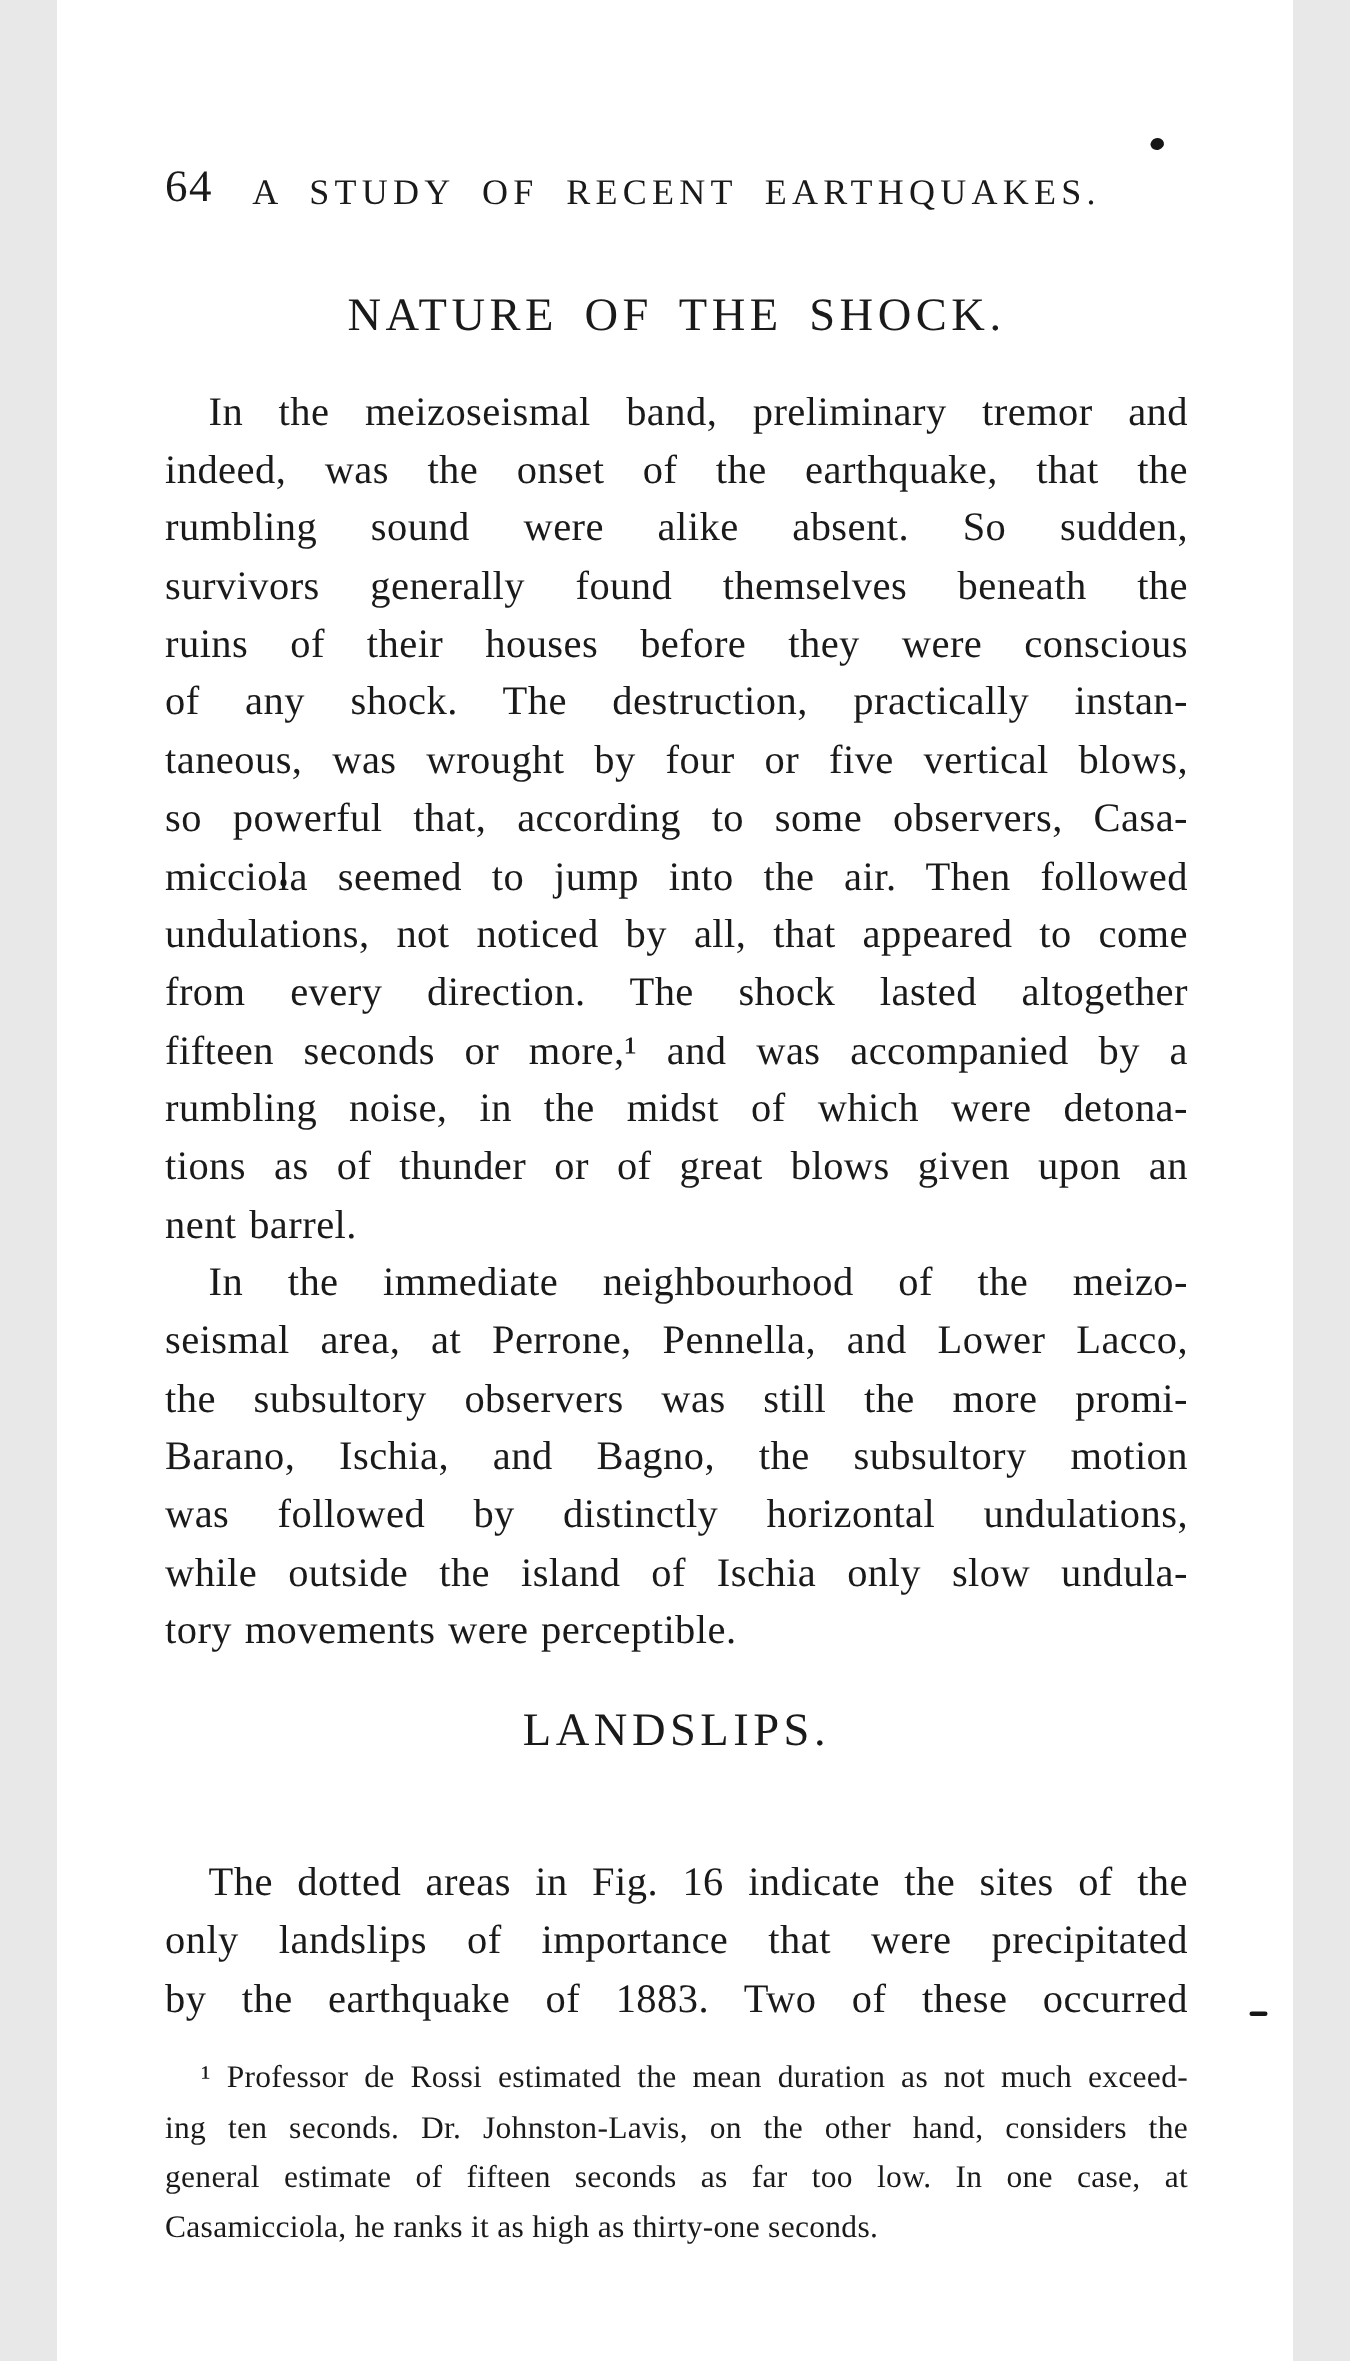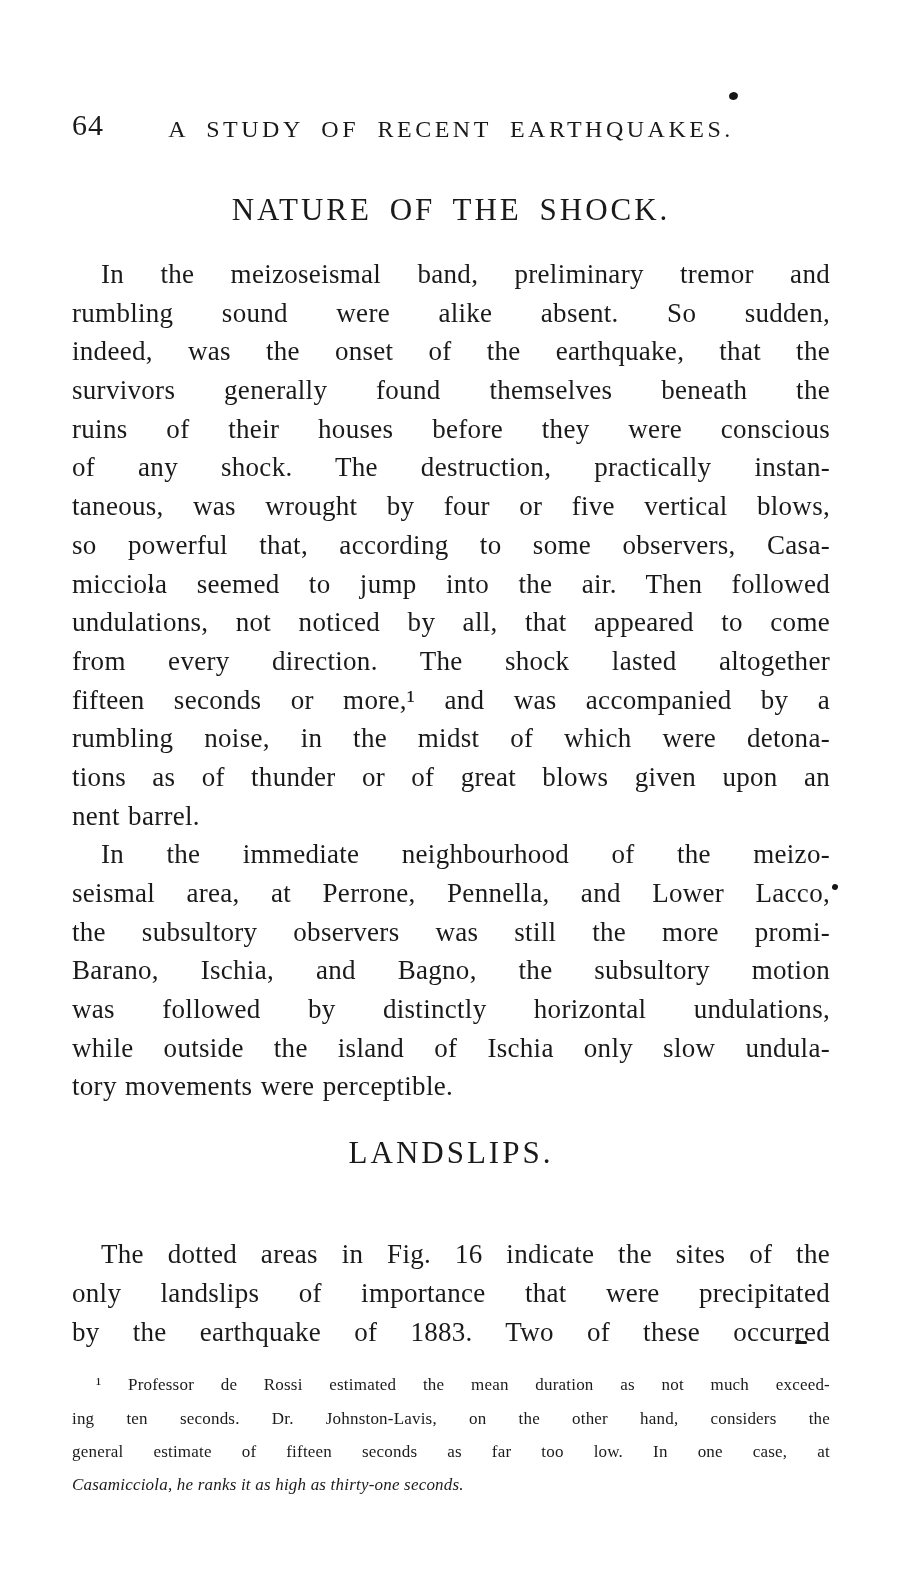--- a/index.html
+++ b/index.html
@@ -1,19 +1,19 @@
 <!DOCTYPE html>
 <html><head>
 <meta charset="utf-8">
 <style>
   * { margin: 0; padding: 0; box-sizing: border-box; }
   html, body { background: #e8e8e8; }
   .page {
     position: relative;
-    width: 900px;
+    width: 824px;
     height: 1574px;
     margin: 0 auto;
     background: #ffffff;
     color: #1a1a1a;
     font-family: "Liberation Serif", "DejaVu Serif", serif;
     overflow: hidden;
   }
   .content {
     margin-left: 72px;
     margin-right: 70px; 
@@ -60,30 +60,30 @@
     overflow: hidden;
     white-space: nowrap;
   }
   .tl.last { text-align: left; text-align-last: left; }
   .tl.ind { text-indent: 29px; }
   
   .tl { word-spacing: 0.05em; }
   
   .footnote { margin-top: 17px; }
   .fl {
-    font-size: 17px;
+    font-size: 21px;
     line-height: 33.4px;
     height: 33.4px;
     letter-spacing: 0.2px;
     text-align: justify;
     text-align-last: justify;
     overflow: hidden;
     white-space: nowrap;
   }
-  .fl.last { text-align: left; text-align-last: left; font-style: italic; }
+  .fl.last { text-align: left; text-align-last: left; }
   .fl.ind { text-indent: 24px; }
   
   .speck {
     position: absolute;
     background: #161616;
   }
   .speck.dot { border-radius: 50%; }
   #speck-top-right { left: 729px; top: 92px; width: 9px; height: 8px; transform: rotate(-15deg); }
   #speck-undulations { left: 149px; top: 586px; width: 4px; height: 5px; }
   #speck-lacco { left: 832px; top: 884px; width: 6px; height: 6px; transform: rotate(20deg); }
@@ -103,22 +103,22 @@
 
     <div class="header">
       <span class="pagenum">64</span>
       <span class="runhead">A STUDY OF RECENT EARTHQUAKES.</span>
     </div>
 
     <h2 class="sechead nature">NATURE OF THE SHOCK.</h2>
 
     <div class="para">
       <div class="tl ind">In the meizoseismal band, preliminary tremor and</div>
+      <div class="tl">indeed, was the onset of the earthquake, that the</div>
       <div class="tl">rumbling sound were alike absent. So sudden,</div>
-      <div class="tl">indeed, was the onset of the earthquake, that the</div>
       <div class="tl">survivors generally found themselves beneath the</div>
       <div class="tl">ruins of their houses before they were conscious</div>
       <div class="tl">of any shock. The destruction, practically instan-</div>
       <div class="tl">taneous, was wrought by four or five vertical blows,</div>
       <div class="tl">so powerful that, according to some observers, Casa-</div>
       <div class="tl">micciola seemed to jump into the air. Then followed</div>
       <div class="tl">undulations, not noticed by all, that appeared to come</div>
       <div class="tl">from every direction. The shock lasted altogether</div>
       <div class="tl">fifteen seconds or more,¹ and was accompanied by a</div>
       <div class="tl">rumbling noise, in the midst of which were detona-</div>

